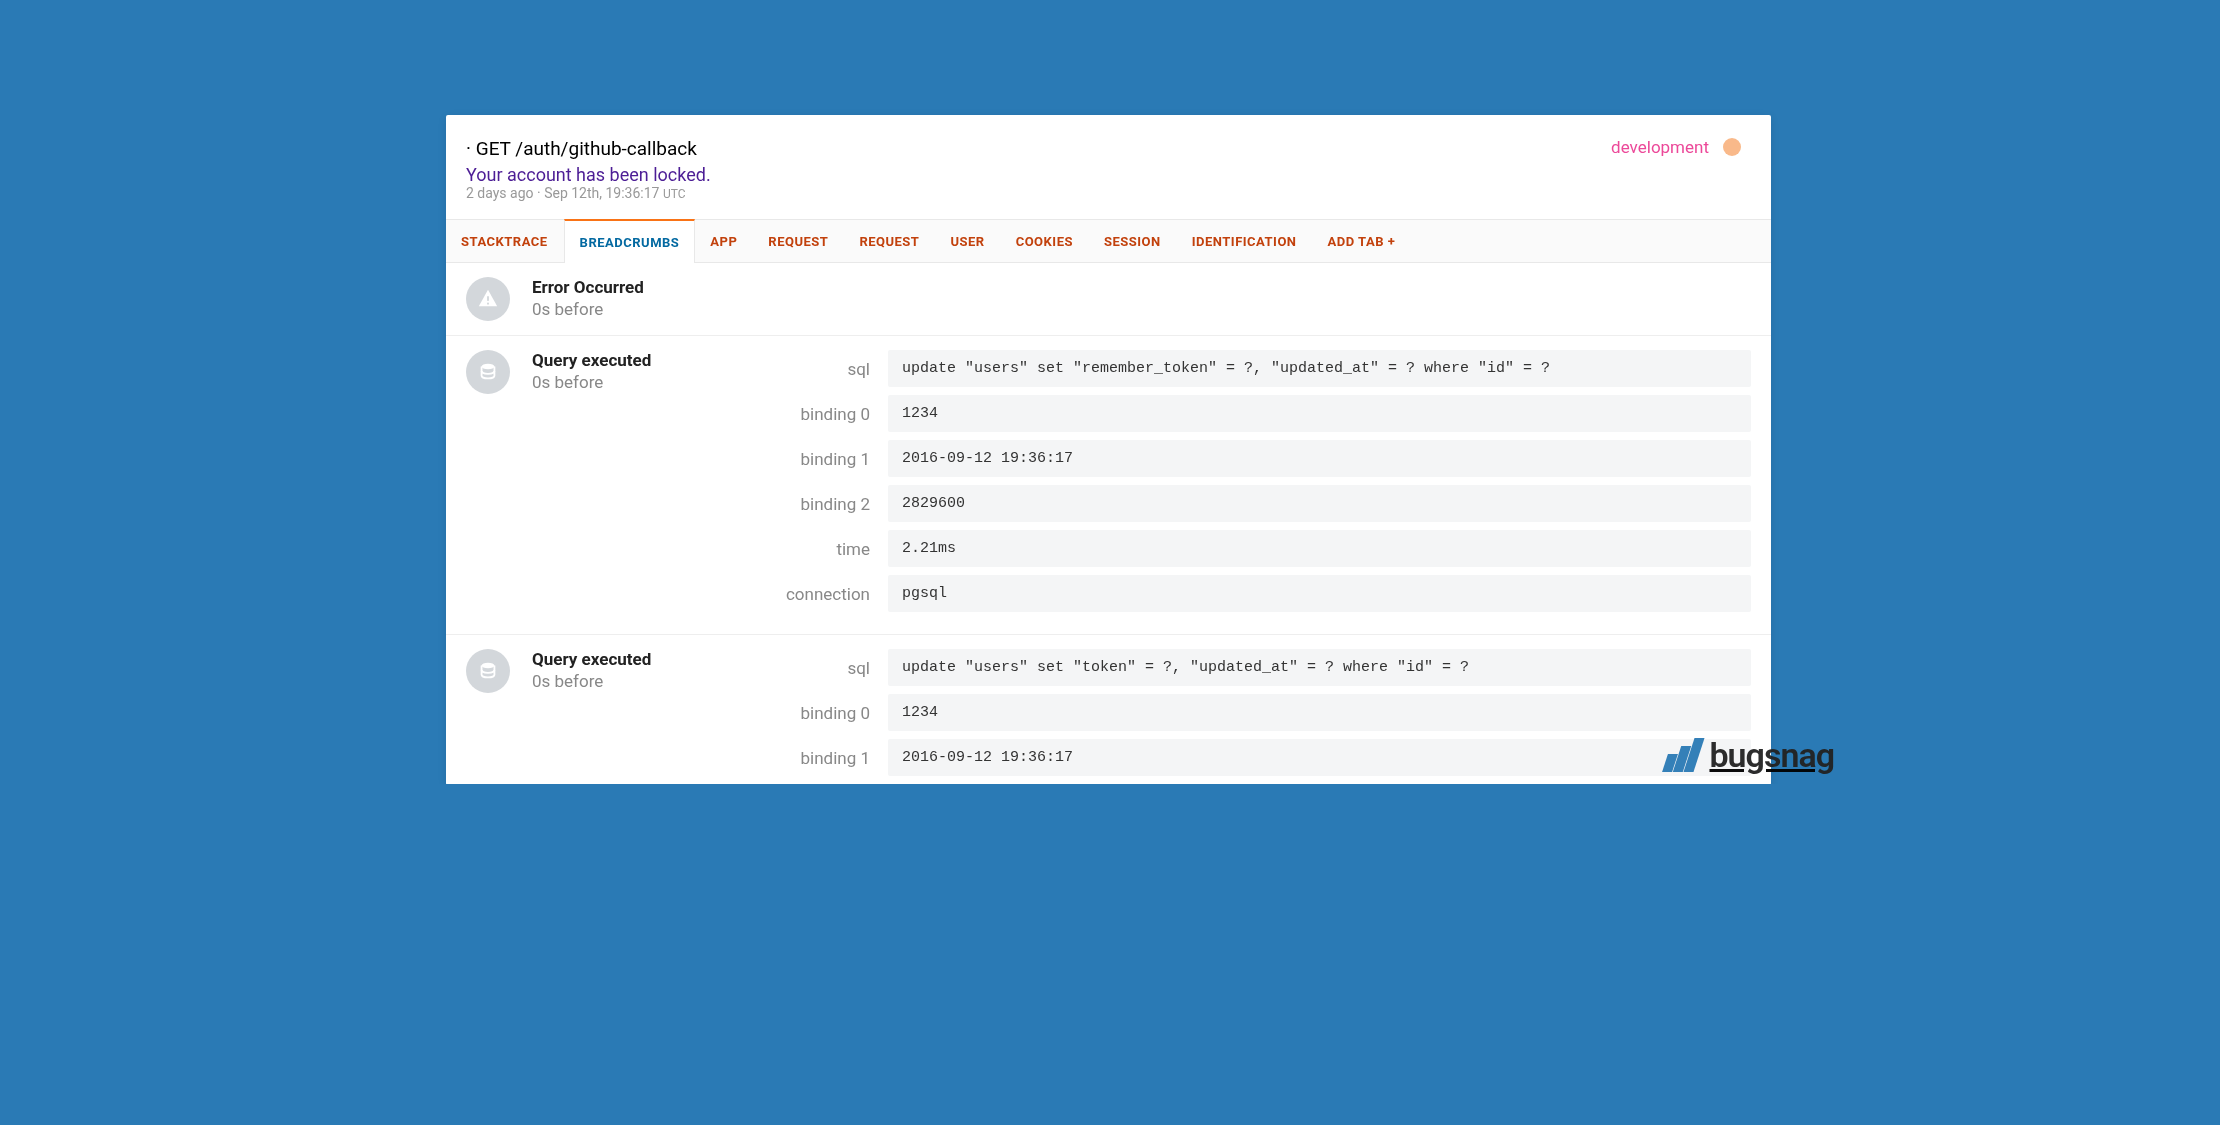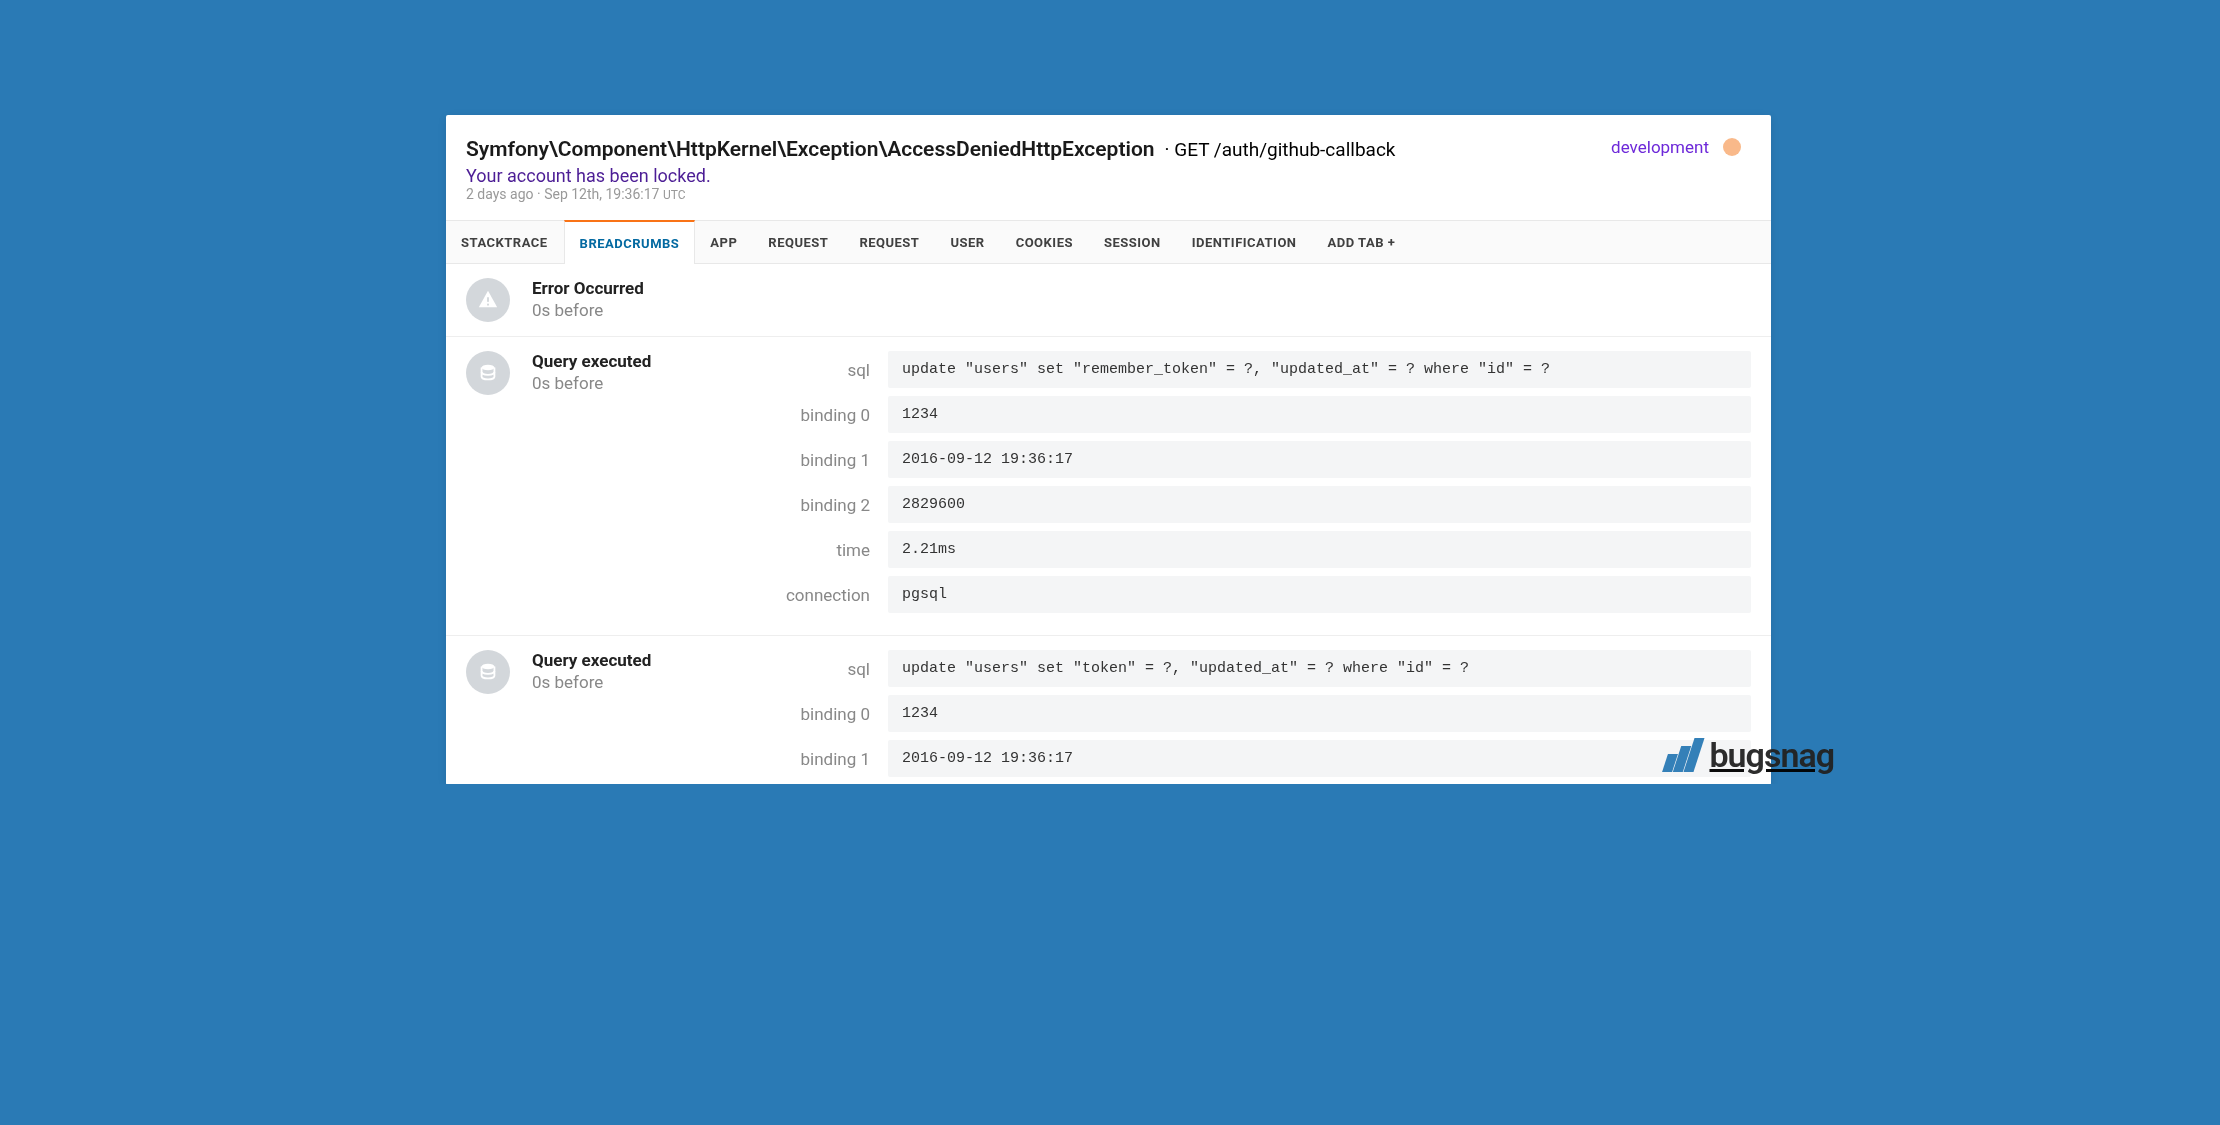--- a/index.html
+++ b/index.html
@@ -63,41 +63,41 @@
     .environment-badge {
       position: absolute;
       top: 22px;
       right: 30px;
       display: flex;
       align-items: center;
       gap: 14px;
     }
     .environment-label {
       font-size: 17px;
-      color: #6d28d9;
+      color: #ec4899;
     }
     .environment-dot {
       width: 18px;
       height: 18px;
       border-radius: 50%;
       background: #f9b98a;
     }
     .tabs {
       display: flex;
       border-top: 1px solid #e8e8e8;
       border-bottom: 1px solid #e8e8e8;
       height: 44px;
       background: #fafafa;
     }
     .tab {
       padding: 0 15px;
       font-size: 13px;
       font-weight: 700;
       letter-spacing: 0.5px;
-      color: #404040;
+      color: #c2410c;
       display: flex;
       align-items: center;
       cursor: pointer;
       border-right: 1px solid transparent;
     }
     .tab.active {
       color: #0369a1;
       background: #fff;
       border-top: 2px solid #f97316;
       border-left: 1px solid #e8e8e8;
@@ -202,21 +202,20 @@
       letter-spacing: -1px;
     }
   </style>
 </head>
 <body>
 
 <div class="outer-container">
   <div class="panel">
     <div class="header">
       <div class="title-row">
-        <span class="exception-name">Symfony\Component\HttpKernel\Exception\AccessDeniedHttpException</span>
         <span class="http-method">· <span>GET /auth/github-callback</span></span>
       </div>
       <div class="subtitle">Your account has been locked.</div>
       <div class="timestamp-row">
         <span>2 days ago</span> · <span>Sep 12th, 19:36:17</span> <span class="timestamp-utc">UTC</span>
       </div>
       <div class="environment-badge">
         <span class="environment-label">development</span>
         <span class="environment-dot"></span>
       </div>

